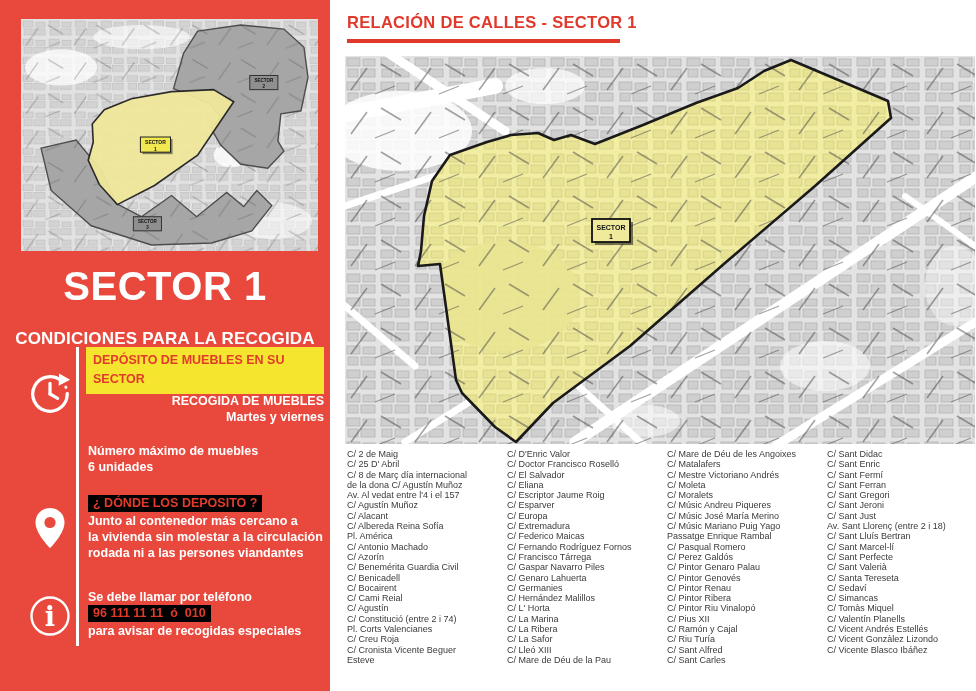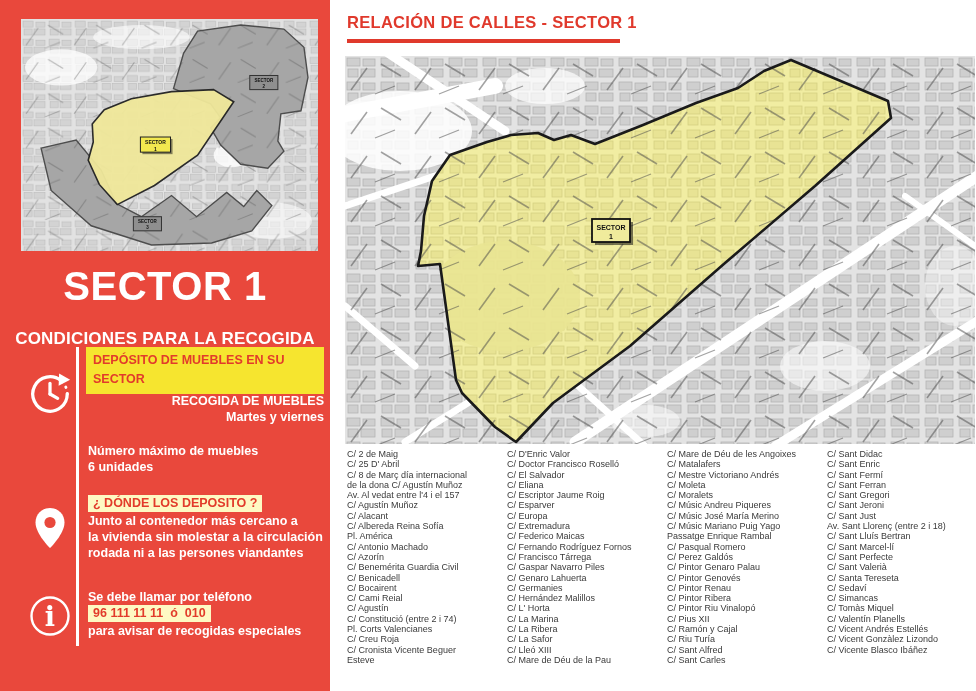--- a/index.html
+++ b/index.html
@@ -22,21 +22,21 @@
              padding:4px 7px 5px 7px; }
   .dep-box div { color:#E23B2B; font-size:12.5px; font-weight:bold; line-height:19px; }
 
   .sb-section { position:absolute; left:88px; color:#fff; font-size:12.5px; font-weight:bold;
                 line-height:16px; width:236px; }
   .sec-recogida { top:393px;text-align:right; }
   .sec-max { top:443px; }
   .sec-where { top:495px; }
   .sec-phone { top:589px; }
 
-  .yellow-chip { display:inline-block; background:#fef9c3; color:#E23B2B;
+  .yellow-chip { display:inline-block; background:#000000; color:#E23B2B;
                  font-weight:bold; padding:0 5px 1px 5px; margin-bottom:1px; }
   .phone-numbers { white-space:pre; }
 
   .sb-icon { position:absolute; }
   .icon-clock { left:27px; top:371px; width:46px; height:46px; }
   .icon-pin   { left:26px; top:505px; width:48px; height:48px; }
   .icon-info  { left:29px; top:595px; width:42px; height:42px; }
   .sb-icon svg { display:block; width:100%; height:100%; }
 
   

